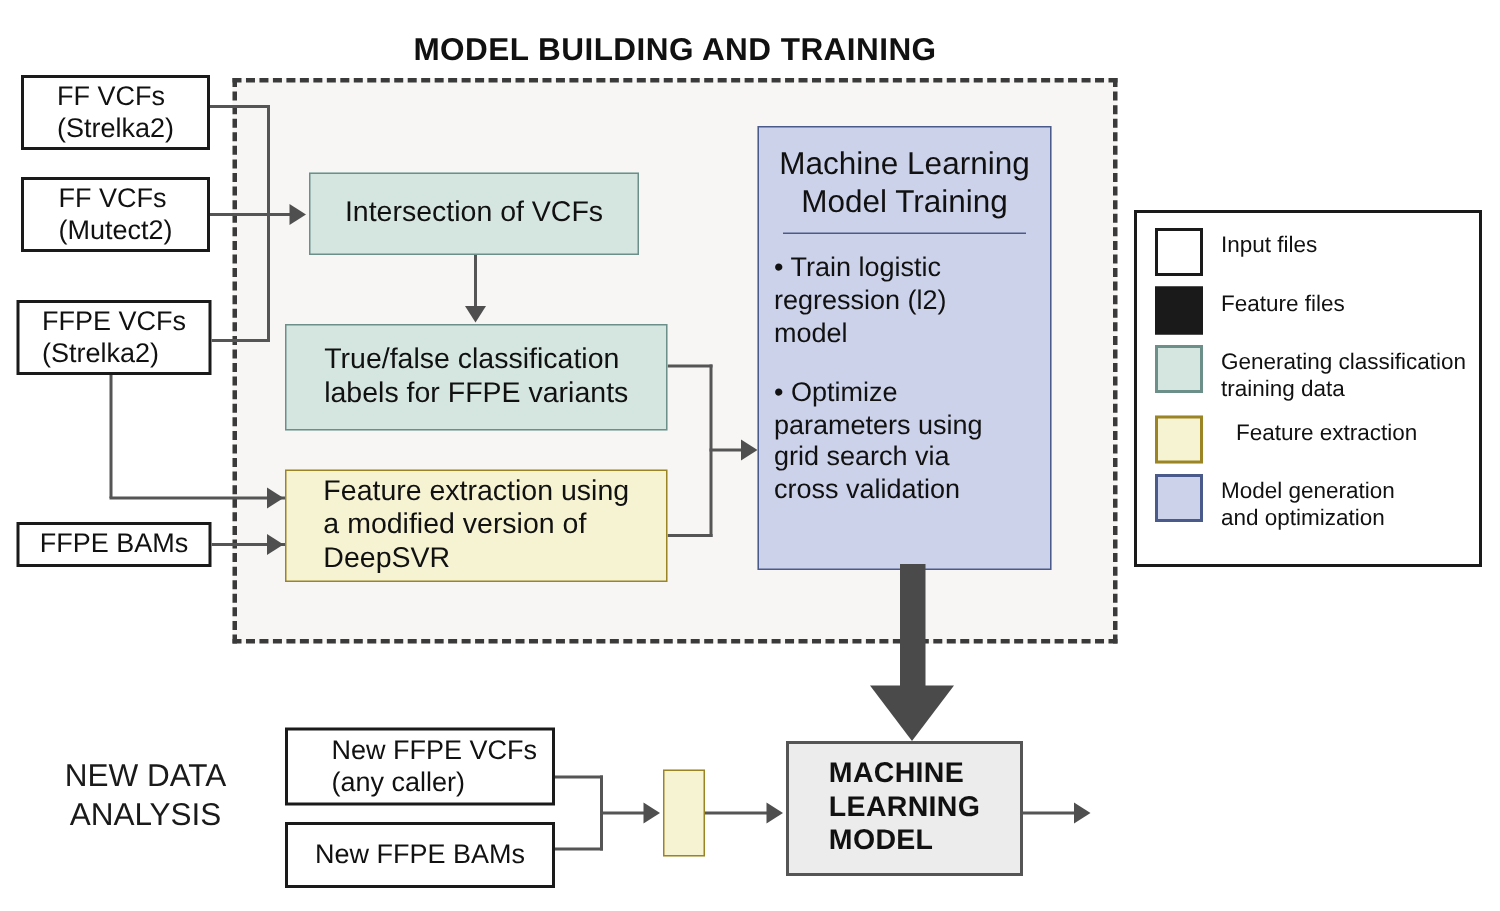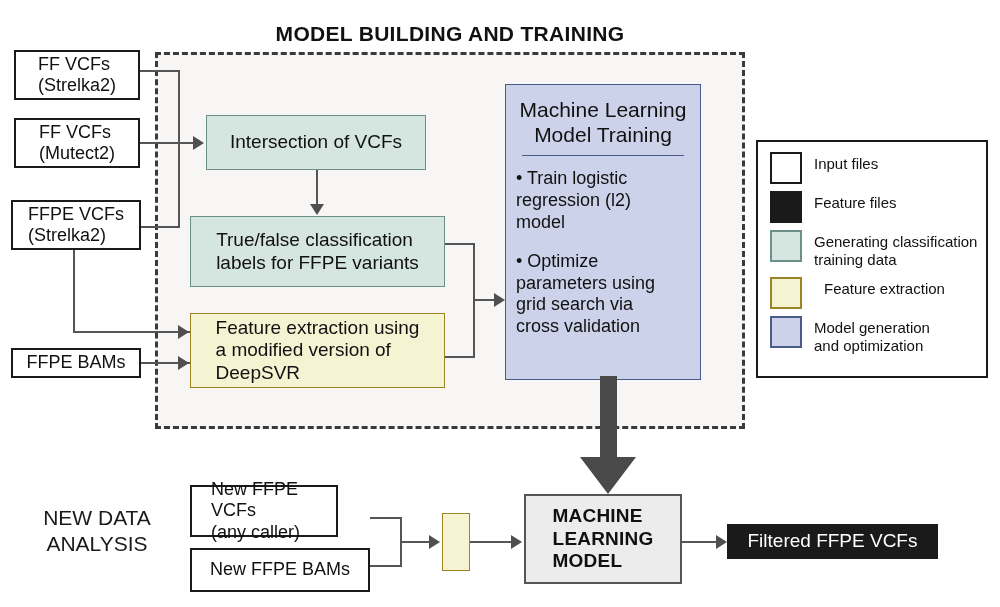--- a/index.html
+++ b/index.html
@@ -319,21 +319,21 @@
     <div class="legend-row">
       <div class="legend-swatch" style="background:#ccd2ea; border:2px solid #4a5a8a;"></div>
       <div class="legend-text">Model generation
 and optimization</div>
     </div>
   </div>
 
   <div id="new-data-label">NEW DATA
 ANALYSIS</div>
 
-  <div class="node inputbox" style="left:190px; top:485px; width:148px; height:52px;padding-left:19px;">New FFPE VCFs
+  <div class="node inputbox" style="left:190px; top:485px; width:180px; height:52px;padding-left:19px;">New FFPE VCFs
 (any caller)</div>
 
   <div class="node inputbox" style="left:190px; top:548px; width:180px; height:44px;">New FFPE BAMs</div>
 
   <div class="hline" style="left:370px; top:517px; width:32px;"></div>
   <div class="hline" style="left:370px; top:565px; width:32px;"></div>
   <div class="vline" style="left:400px; top:517px; height:50px;"></div>
   <div class="hline" style="left:400px; top:541px; width:34px;"></div>
   <div class="arrowhead-right" style="left:429px; top:535px;"></div>
 
@@ -342,15 +342,14 @@
   <div class="hline" style="left:470px; top:541px; width:44px;"></div>
   <div class="arrowhead-right" style="left:511px; top:535px;"></div>
 
   <div class="node greybox" style="left:524px; top:494px; width:158px; height:90px;">MACHINE
 LEARNING
 MODEL</div>
 
   <div class="hline" style="left:682px; top:541px; width:40px;"></div>
   <div class="arrowhead-right" style="left:716px; top:535px;"></div>
 
-  <div class="node outputbox" style="left:727px; top:524px; width:211px; height:35px;">Filtered FFPE VCFs</div>
 
 </div>
 
 </body></html>

